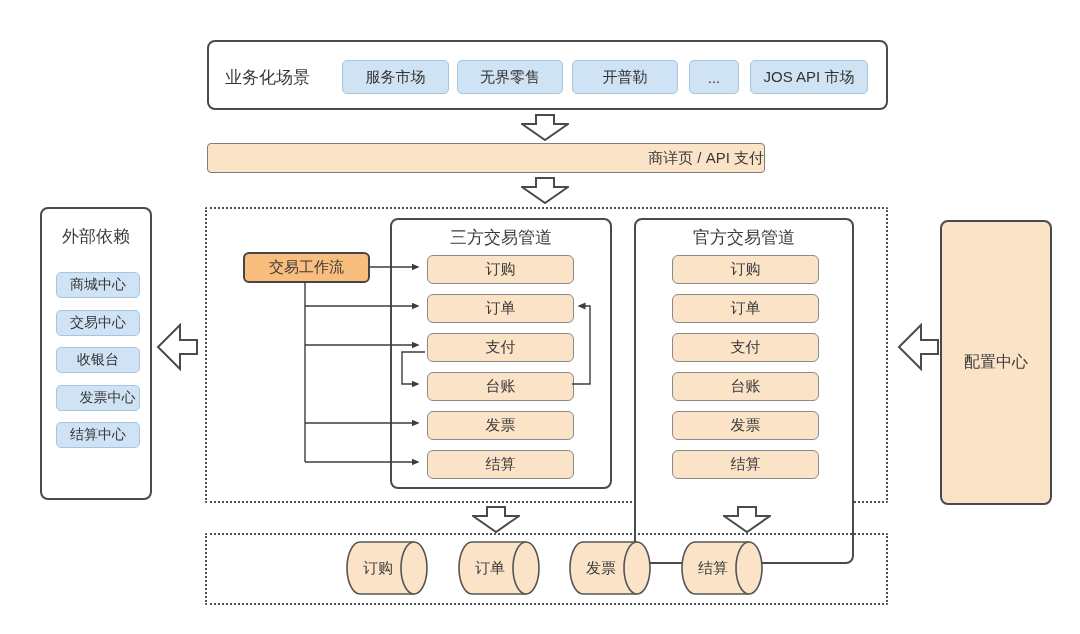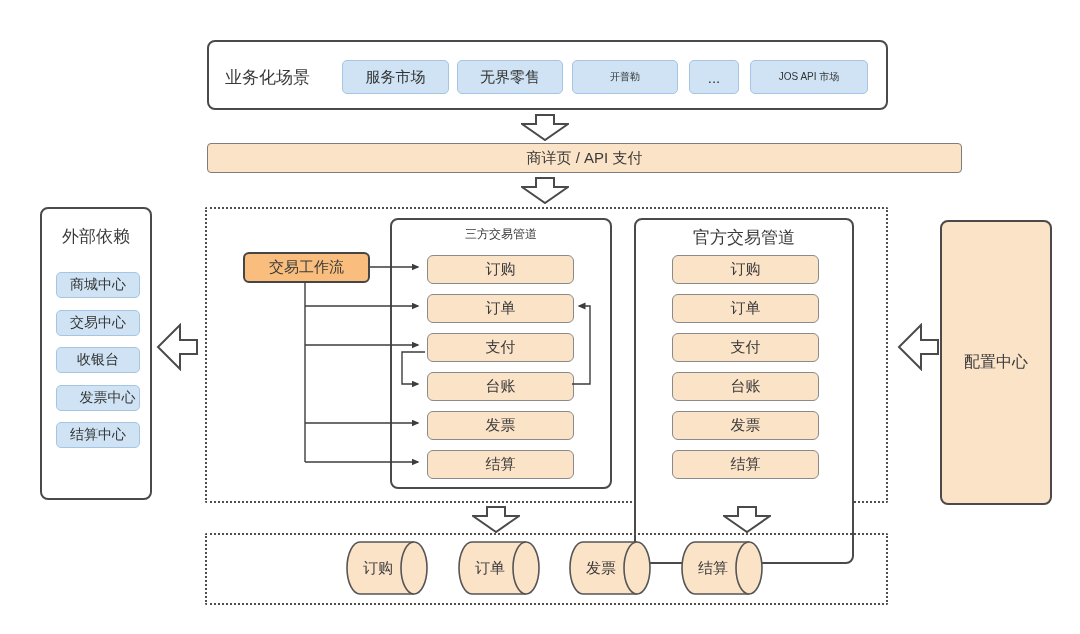--- a/index.html
+++ b/index.html
@@ -41,30 +41,30 @@
 </style>
 </head>
 <body>
 
 <div class="canvas">
 
   <div class="panel" style="left:207px;top:40px;width:681px;height:70px;">
     <span class="side-label" style="left:16px;top:0;height:70px;display:flex;align-items:center;font-size:17px;">业务化场景</span>
     <div class="chip" style="left:248px;top:18px;width:106px;height:34px;font-size:15px;">无界零售</div>
     <div class="chip" style="left:133px;top:18px;width:107px;height:34px;font-size:15px;">服务市场</div>
-    <div class="chip" style="left:363px;top:18px;width:106px;height:34px;font-size:10px;">开普勒</div>
+    <div class="chip" style="left:363px;top:18px;width:106px;height:34px;font-size:15px;">开普勒</div>
     <div class="chip" style="left:480px;top:18px;width:50px;height:34px;font-size:15px;">...</div>
-    <div class="chip" style="left:541px;top:18px;width:118px;height:34px;font-size:10px;">JOS API 市场</div>
+    <div class="chip" style="left:541px;top:18px;width:118px;height:34px;font-size:15px;">JOS API 市场</div>
   </div>
 
   <svg class="blockarrow" style="left:521px;top:114px;" width="48" height="27" viewBox="0 0 48 27">
     <polygon points="15,1 33,1 33,10 47,10 24,26 1,10 15,10" fill="#fff" stroke="#4a4a4a" stroke-width="2"></polygon>
   </svg>
 
-  <div class="bar" style="left:207px;top:143px;width:755px;height:30px;">
+  <div class="bar" style="left:207px;top:143px;width:558px;height:30px;justify-content:flex-end;">
     <span>商详页 / API 支付</span>
   </div>
 
   <svg class="blockarrow" style="left:521px;top:177px;" width="48" height="27" viewBox="0 0 48 27">
     <polygon points="15,1 33,1 33,10 47,10 24,26 1,10 15,10" fill="#fff" stroke="#4a4a4a" stroke-width="2"></polygon>
   </svg>
 
   <div class="panel" style="left:40px;top:207px;width:112px;height:293px;">
     <div class="panel-title" style="top:16px;font-size:17px;">外部依赖</div>
     <div class="chip" style="left:14px;top:63px;width:84px;height:26px;">商城中心</div>
@@ -78,21 +78,21 @@
     <polygon points="41,17 41,31 24,31 24,46 2,24 24,2 24,17" fill="#fff" stroke="#4a4a4a" stroke-width="2"></polygon>
   </svg>
 
   <div class="dotted" style="left:205px;top:207px;width:683px;height:296px;"></div>
 
   <div class="workflow" style="left:243px;top:252px;width:127px;height:31px;">
     <span>交易工作流</span>
   </div>
 
   <div class="panel" style="left:390px;top:218px;width:222px;height:271px;">
-    <div class="panel-title" style="top:6px;font-size:12px;">三方交易管道</div>
+    <div class="panel-title" style="top:6px;font-size:17px;">三方交易管道</div>
     <div class="stage" style="left:35px;top:35px;width:147px;height:29px;">订购</div>
     <div class="stage" style="left:35px;top:74px;width:147px;height:29px;">订单</div>
     <div class="stage" style="left:35px;top:113px;width:147px;height:29px;">支付</div>
     <div class="stage" style="left:35px;top:152px;width:147px;height:29px;">台账</div>
     <div class="stage" style="left:35px;top:191px;width:147px;height:29px;">发票</div>
     <div class="stage" style="left:35px;top:230px;width:147px;height:29px;">结算</div>
   </div>
 
   <div class="panel" style="left:634px;top:218px;width:220px;height:346px;">
     <div class="panel-title" style="top:6px;font-size:17px;">官方交易管道</div>

